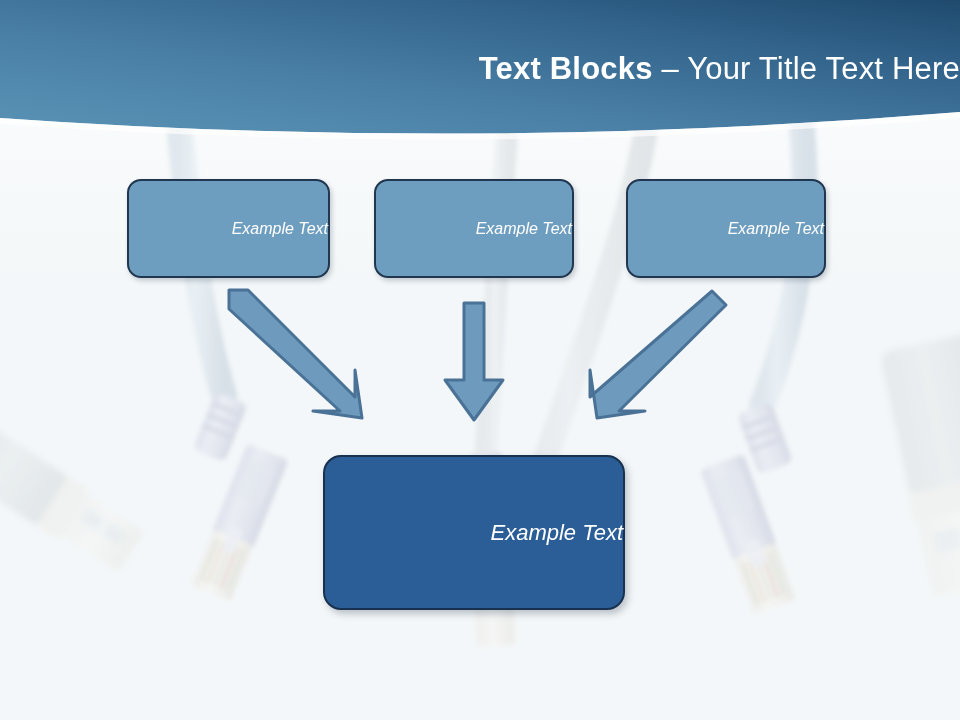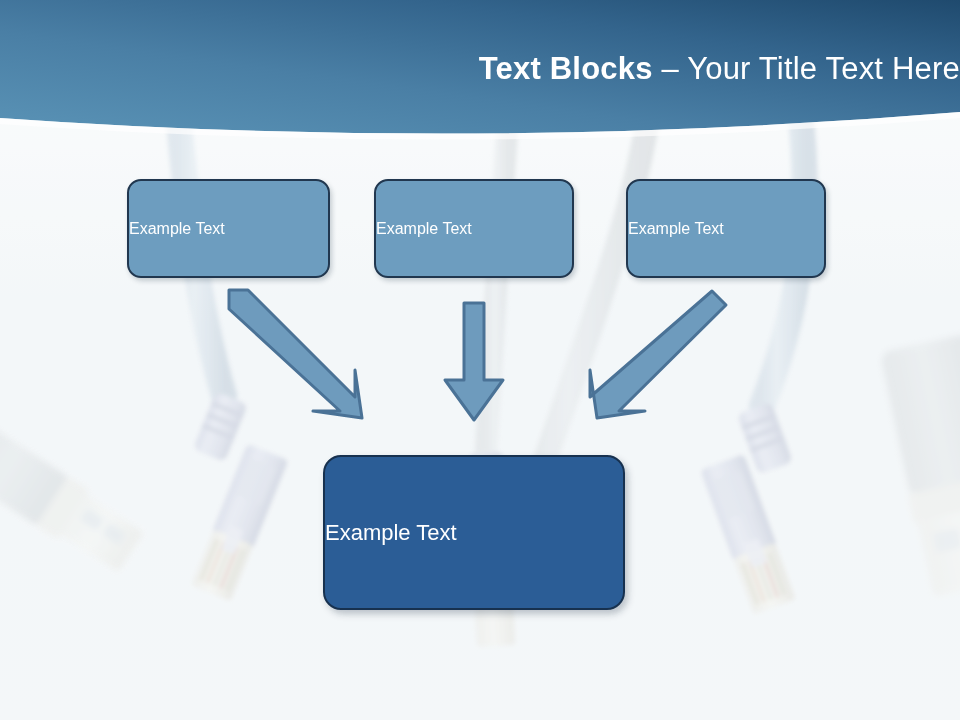--- a/index.html
+++ b/index.html
@@ -60,24 +60,25 @@
   #slide-title .light-part {
     font-weight: normal;
   }
 
   
   .node-box {
     position: absolute;
     box-sizing: border-box;
     display: flex;
     align-items: center;
-    justify-content: flex-start;
+    justify-content: flex-end;
     color: #ffffff;
     text-align: center;
     z-index: 5;
+    font-style: italic;
   }
   .node-box.top {
     background: #6d9dbf;
     border: 2px solid #21374f;
     border-radius: 14px;
     font-size: 16px;
     box-shadow: 2px 3px 5px rgba(20,40,60,0.22);
   }
   .node-box.bottom {
     background: #2b5d96;

